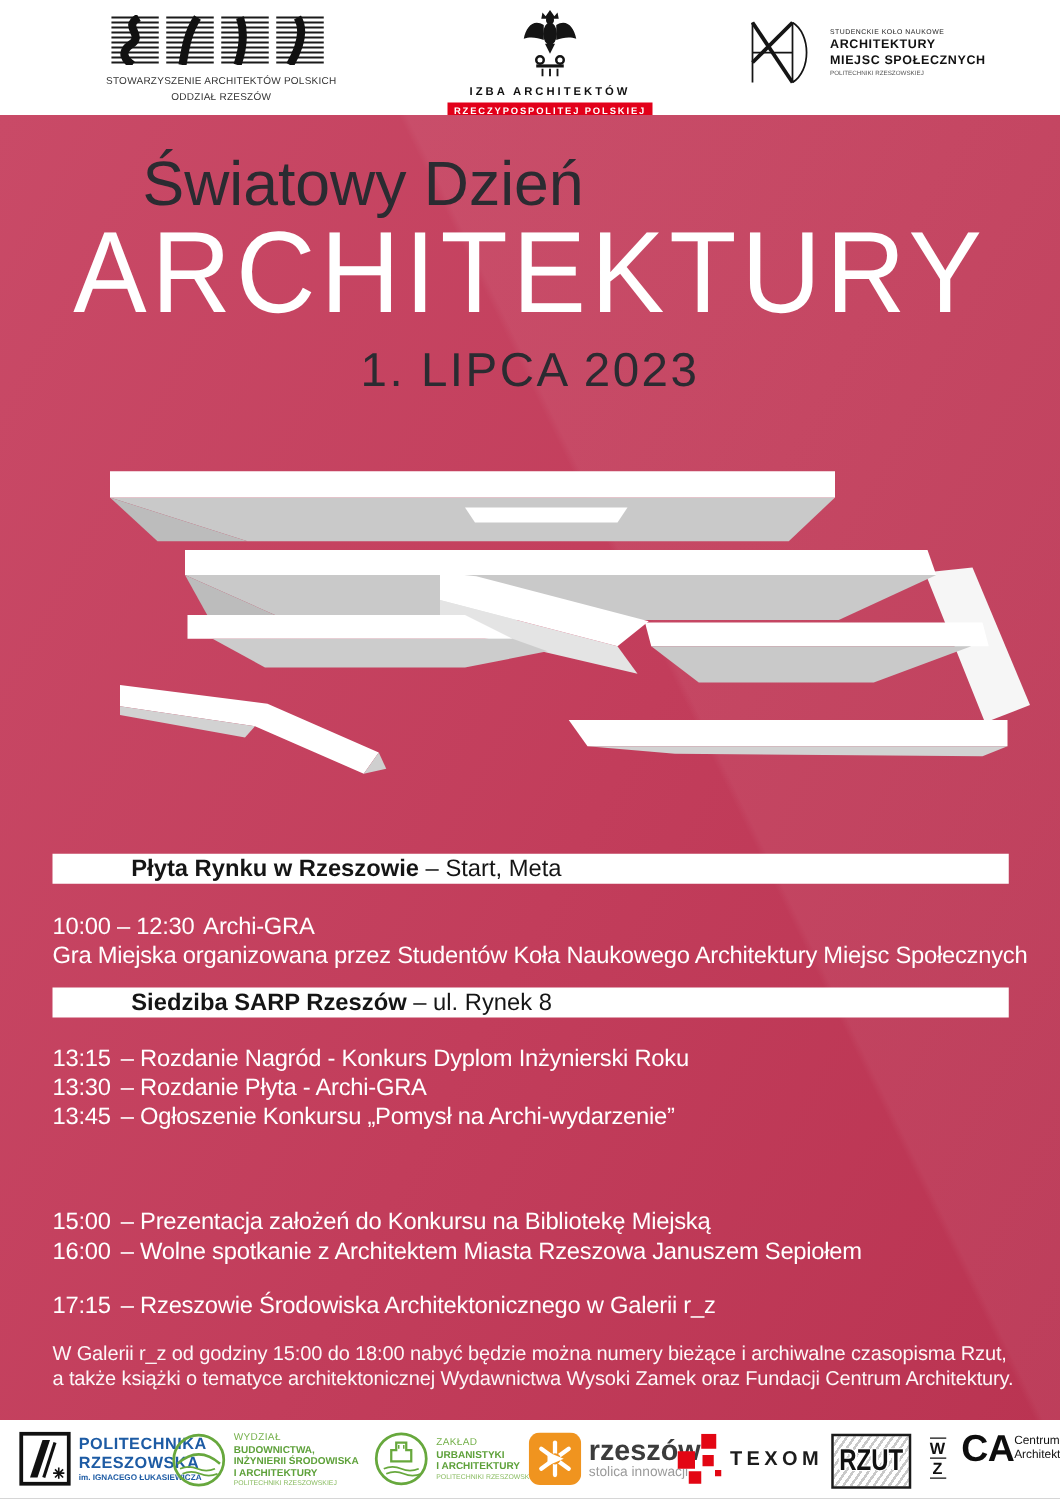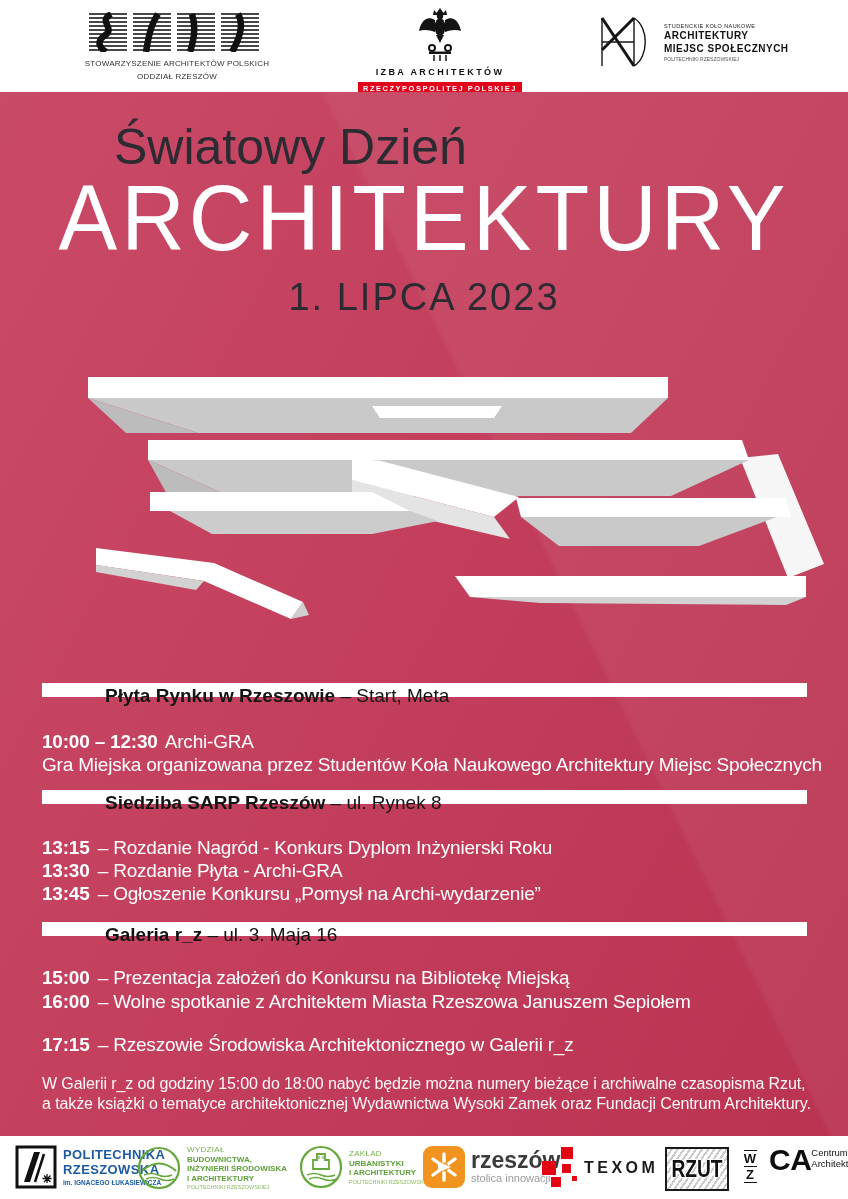--- a/index.html
+++ b/index.html
@@ -28,27 +28,27 @@
             background:linear-gradient(64deg,rgba(255,255,255,0) 61%,rgba(255,255,255,.05) 61.5%);}
   .t-pre{position:absolute;left:114px;top:28px;font-size:50px;font-weight:400;
          color:#2b2b31;line-height:1.1;}
   .t-main{position:absolute;left:0;top:82px;width:100%;text-align:center;font-size:88px;
           font-weight:400;color:#ffffff;letter-spacing:4px;transform:scaleY(1.05);line-height:1;}
   .t-date{position:absolute;left:0;top:170px;width:100%;text-align:center;font-size:38px;
           color:#2b2b31;letter-spacing:2px;line-height:1;margin-top:16px;}
   .illus{position:absolute;left:0;top:270px;}
 
   
-  .bn{position:absolute;left:42px;width:765px;height:14px;background:#ffffff;
+  .bn{position:absolute;left:42px;width:765px;height:24px;background:#ffffff;
       color:#151515;font-size:19px;line-height:26px;padding-left:63px;box-sizing:border-box;
       white-space:nowrap;}
   .bn strong{font-weight:700;}
   .ev{position:absolute;left:42px;color:#ffffff;font-size:19px;line-height:23px;
       white-space:nowrap;letter-spacing:-.2px;}
-  .ev strong{font-weight:700;margin-right:3px;}
+  .ev strong{font-weight:400;margin-right:3px;}
   .note{position:absolute;left:42px;top:982px;color:rgba(255,255,255,.96);
         font-size:16px;line-height:20px;letter-spacing:-.1px;}
 
   
   .ftr{position:absolute;bottom:0;left:0;width:848px;height:63px;background:#ffffff;}
   .flogo{position:absolute;display:flex;align-items:center;gap:6px;}
   .pr1{font-size:13px;font-weight:700;color:#1d5ba4;letter-spacing:.4px;line-height:1.15;}
   .pr2{font-size:6.5px;font-weight:700;color:#1d5ba4;margin-top:1px;}
   .g1{font-size:8px;color:#74b04a;letter-spacing:.3px;line-height:1.2;}
   .g2{font-size:8px;font-weight:700;color:#5ea13a;line-height:1.2;}
@@ -196,24 +196,20 @@
     </div>
     <div class="ev" style="top:767px">
       <strong>13:30</strong>
       <span>– Rozdanie Płyta - Archi-GRA</span>
     </div>
     <div class="ev" style="top:790px">
       <strong>13:45</strong>
       <span>– Ogłoszenie Konkursu „Pomysł na Archi-wydarzenie”</span>
     </div>
 
-    <div class="bn" style="top:830px">
-      <strong>Galeria r_z</strong>
-      <span>– ul. 3. Maja 16</span>
-    </div>
     <div class="ev" style="top:874px">
       <strong>15:00</strong>
       <span>– Prezentacja założeń do Konkursu na Bibliotekę Miejską</span>
     </div>
     <div class="ev" style="top:898px">
       <strong>16:00</strong>
       <span>– Wolne spotkanie z Architektem Miasta Rzeszowa Januszem Sepiołem</span>
     </div>
     <div class="ev" style="top:941px">
       <strong>17:15</strong>

